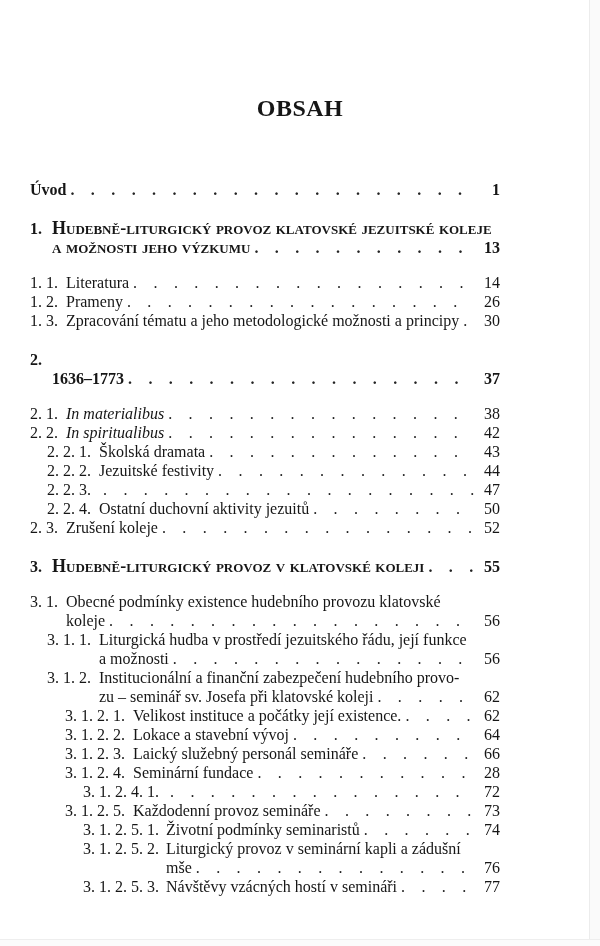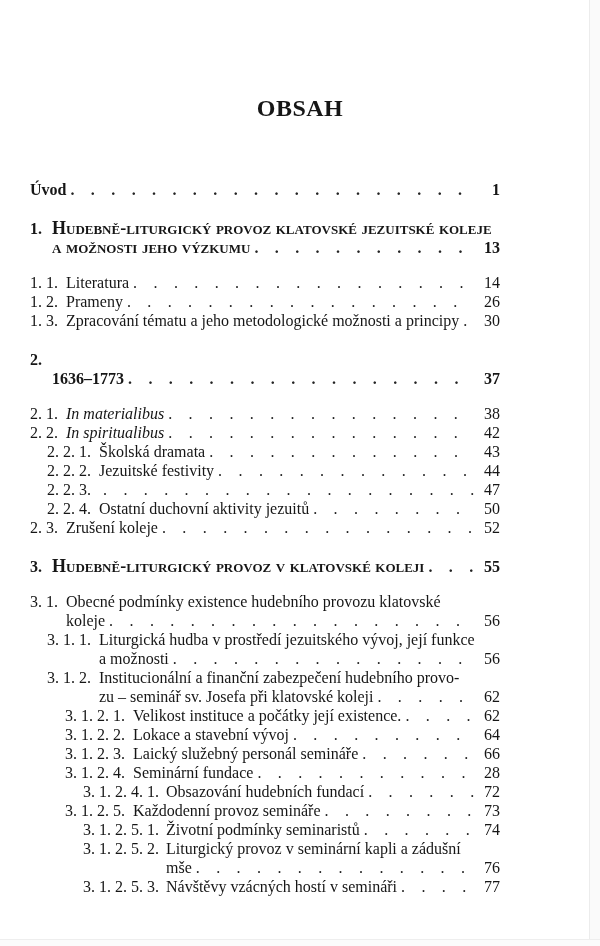--- a/index.html
+++ b/index.html
@@ -188,21 +188,21 @@
     <div class="line" style="padding-left:36px">
       <span class="txt">koleje</span>
       <span class="dots">. . . . . . . . . . . . . . . . . . . . . . . . . . . . . . . . . . . . . . . . . . . . . . . . . . .</span>
       <span class="pg">56</span>
     </div>
   </div>
 
   <div class="row">
     <div class="line" style="padding-left:17px">
       <span class="num" style="width:52px">3. 1. 1.</span>
-      <span class="txt">Liturgická hudba v prostředí jezuitského vývoj, její funkce</span>
+      <span class="txt">Liturgická hudba v prostředí jezuitského řádu, její funkce</span>
     </div>
     <div class="line" style="padding-left:69px">
       <span class="txt">a možnosti</span>
       <span class="dots">. . . . . . . . . . . . . . . . . . . . . . . . . . . . . . . . . . . . . . . . . . . . . . . . . . .</span>
       <span class="pg">56</span>
     </div>
   </div>
 
   <div class="row">
     <div class="line" style="padding-left:17px">
@@ -245,21 +245,20 @@
       <span class="num" style="width:68px">3. 1. 2. 4.</span>
       <span class="txt">Seminární fundace</span>
       <span class="dots">. . . . . . . . . . . . . . . . . . . . . . . . . . . . . . . . . . . . . . . . . . . . . . . . . . .</span>
       <span class="pg">28</span>
     </div>
   </div>
 
   <div class="row">
     <div class="line" style="padding-left:53px">
       <span class="num" style="width:83px">3. 1. 2. 4. 1.</span>
-      <span class="txt">Obsazování hudebních fundací</span>
       <span class="dots">. . . . . . . . . . . . . . . . . . . . . . . . . . . . . . . . . . . . . . . . . . . . . . . . . . .</span>
       <span class="pg">72</span>
     </div>
   </div>
 
   <div class="row">
     <div class="line" style="padding-left:35px">
       <span class="num" style="width:68px">3. 1. 2. 5.</span>
       <span class="txt">Každodenní provoz semináře</span>
       <span class="dots">. . . . . . . . . . . . . . . . . . . . . . . . . . . . . . . . . . . . . . . . . . . . . . . . . . .</span>

